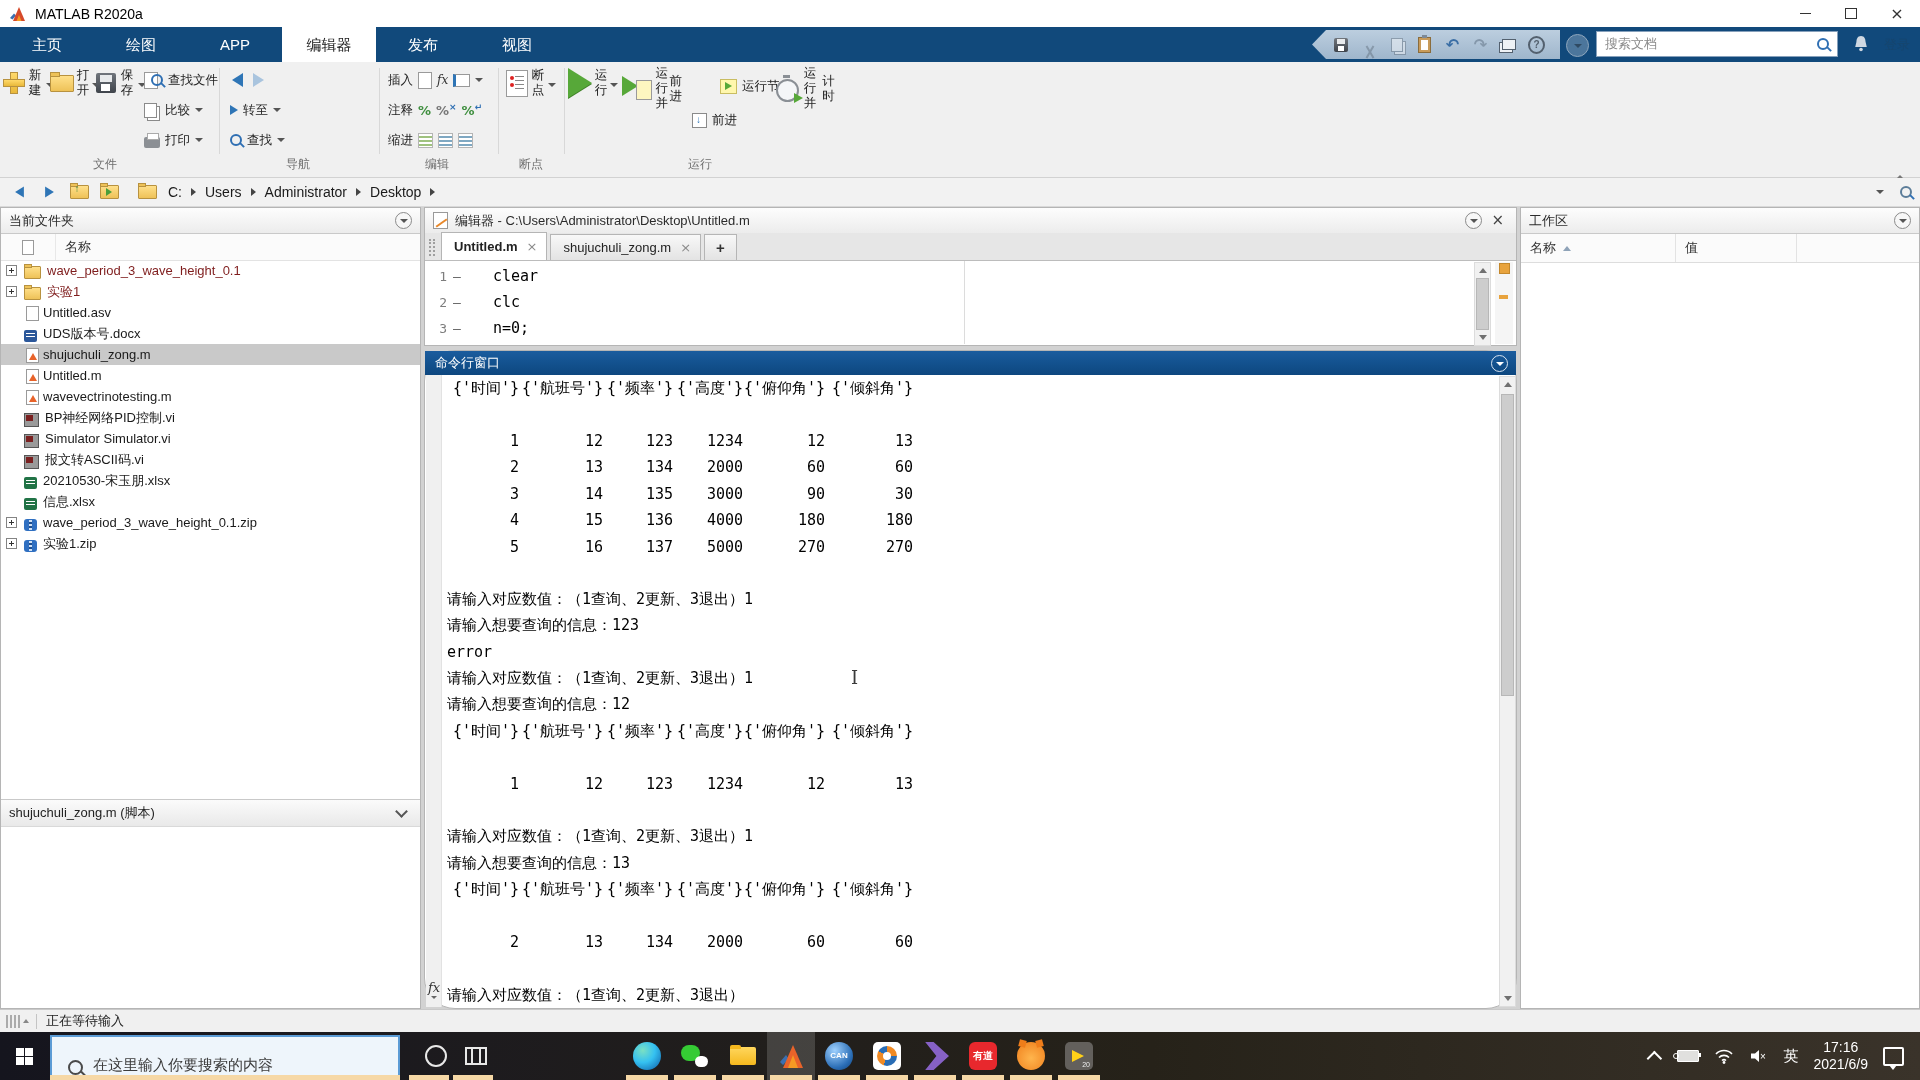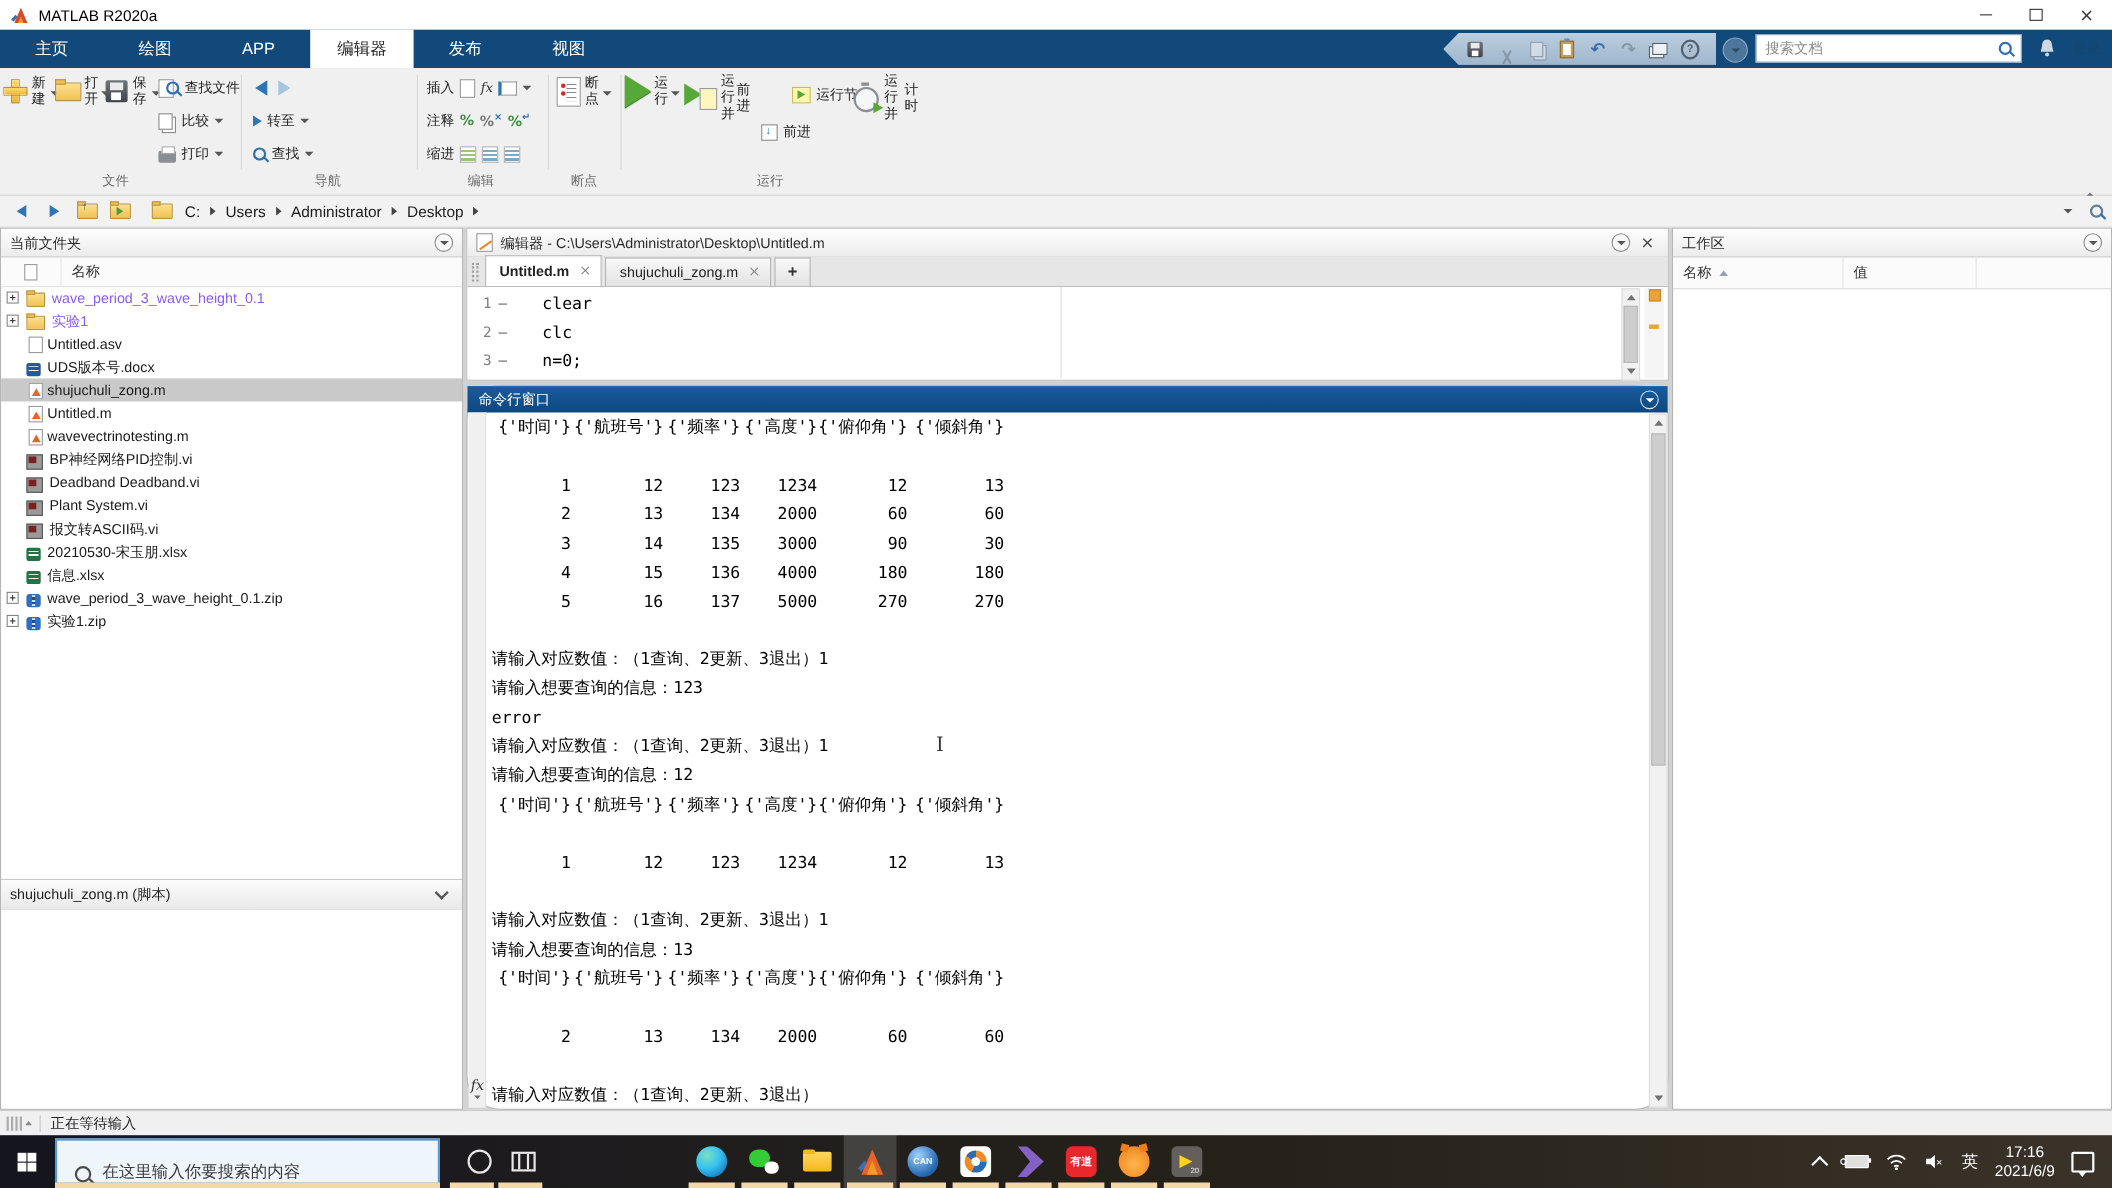--- a/index.html
+++ b/index.html
@@ -114,21 +114,21 @@
   .pbtn{width:15px;height:15px;border:1px solid #8a8a8a;border-radius:50%;position:absolute;top:4px;display:flex;align-items:center;justify-content:center;background:#f7f7f7;}
   .pbtn .dn{margin-top:0;border-top-color:#555;}
   .pclose{position:absolute;top:3px;font-size:15px;color:#444;font-family:"DejaVu Sans",sans-serif;}
   
   #leftPanel{left:0;top:0;width:421px;height:802px;}
   .lp-colhead{height:26px;background:#fbfbfb;border-bottom:1px solid #e3e3e3;display:flex;align-items:center;font-size:13px;color:#333;}
   .lp-colhead .iconcell{width:54px;height:100%;border-right:1px solid #e8e8e8;display:flex;align-items:center;justify-content:center;}
   .pageic{width:10px;height:13px;background:#fff;border:1px solid #9a9a9a;}
   .lp-files{position:absolute;left:0;top:52px;right:0;}
   .frow{height:21px;display:flex;align-items:center;font-size:13px;color:#1a1a1a;padding-left:5px;}
-  .frow.dim{color:#8b5cf6;}
+  .frow.dim{color:#7f1d1d;}
   .frow.sel{background:#c9c9c9;}
   .fexp{width:11px;height:11px;margin-right:7px;flex:none;border:1px solid #848484;background:#fff;position:relative;box-sizing:border-box;}
   .fexp::before{content:"";position:absolute;left:2px;top:4px;width:5px;height:1px;background:#333;}
   .fexp::after{content:"";position:absolute;left:4px;top:2px;width:1px;height:5px;background:#333;}
   .fexp.hide{visibility:hidden;}
   .fic{width:17px;height:16px;margin-right:6px;position:relative;flex:none;}
   .fic-folder{top:2px;width:15px;height:11px;background:linear-gradient(#ffe08a,#eec258);border:1px solid #b8923f;border-radius:1px;}
   .fic-folder::before{content:"";position:absolute;left:-1px;top:-3px;width:6px;height:2px;background:#eec258;border:1px solid #b8923f;}
   .fic-doc{top:1px;left:2px;width:11px;height:13px;background:#fff;border:1px solid #9a9a9a;}
   .fic-matlab{top:1px;left:2px;width:11px;height:13px;background:#fff;border:1px solid #9a9a9a;}
@@ -530,26 +530,21 @@
             <span class="fname">wavevectrinotesting.m</span>
           </div>
           <div class="frow">
             <span class="fexp hide"></span>
             <span class="fic fic-labview"></span>
             <span class="fname">BP神经网络PID控制.vi</span>
           </div>
           <div class="frow">
             <span class="fexp hide"></span>
             <span class="fic fic-labview"></span>
-            <span class="fname">Deadband Deadband.vi</span>
-          </div>
-          <div class="frow">
-            <span class="fexp hide"></span>
-            <span class="fic fic-labview"></span>
-            <span class="fname">Plant System.vi</span>
+            <span class="fname">Simulator Simulator.vi</span>
           </div>
           <div class="frow">
             <span class="fexp hide"></span>
             <span class="fic fic-labview"></span>
             <span class="fname">报文转ASCII码.vi</span>
           </div>
           <div class="frow">
             <span class="fexp hide"></span>
             <span class="fic fic-excel"></span>
             <span class="fname">20210530-宋玉朋.xlsx</span>

